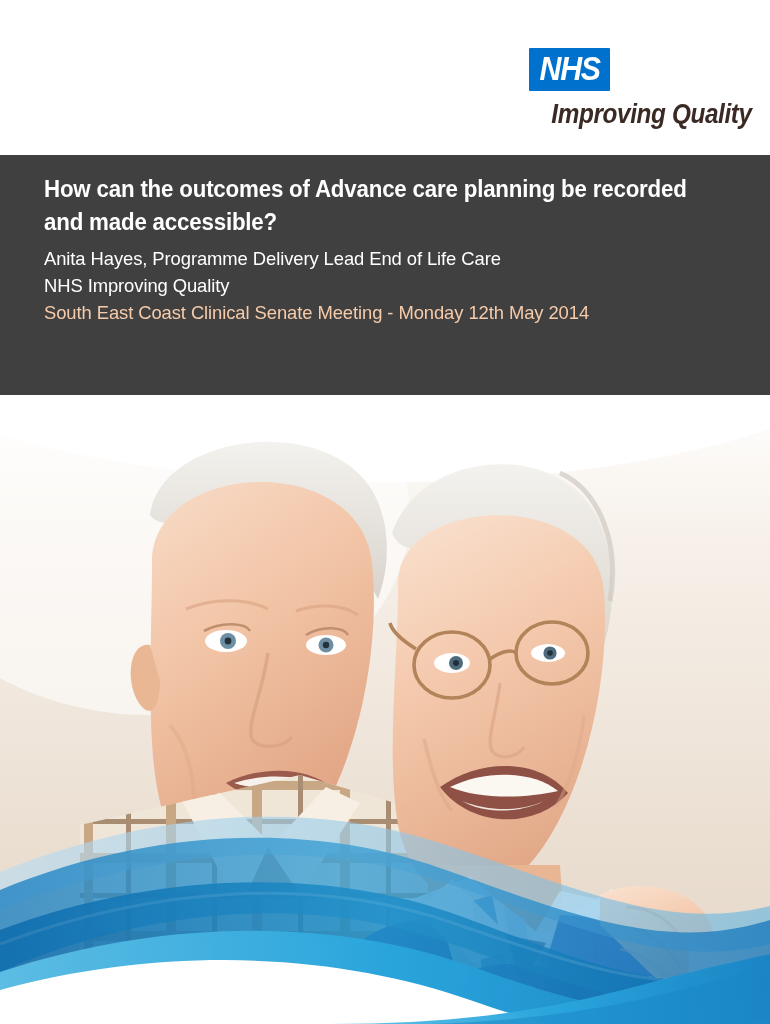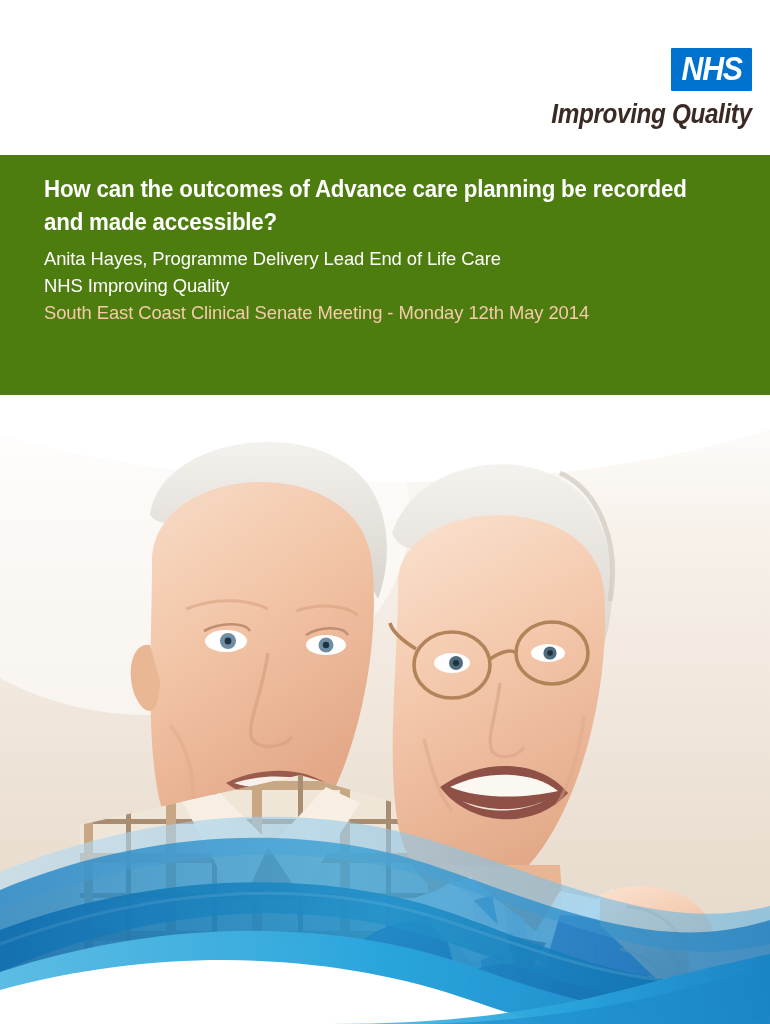--- a/index.html
+++ b/index.html
@@ -28,21 +28,21 @@
     top: 0;
     left: 0;
     width: 770px;
     height: 155px;
     background: #ffffff;
   }
   .logo-block {
     position: absolute;
     right: 18px;
     top: 48px;
-    text-align: right;
+    text-align: left;
   }
   .nhs-mark {
     display: inline-block;
     background: #0072ce;
     padding: 3px 8px 4px 8px;
     border-radius: 1px;
   }
   .nhs-mark-text {
     display: block;
     color: #ffffff;
@@ -70,21 +70,21 @@
     white-space: nowrap;
   }
 
   
   .banner {
     position: absolute;
     top: 155px;
     left: 0;
     width: 770px;
     height: 240px;
-    background: #4d7c0f;
+    background: #404040;
     box-sizing: border-box;
     padding: 18px 36px 0 44px;
   }
   .banner-title {
     color: #ffffff;
     font-family: "Liberation Sans", sans-serif;
     font-weight: bold;
     font-size: 23px;
     line-height: 33px;
     letter-spacing: -0.2px;

